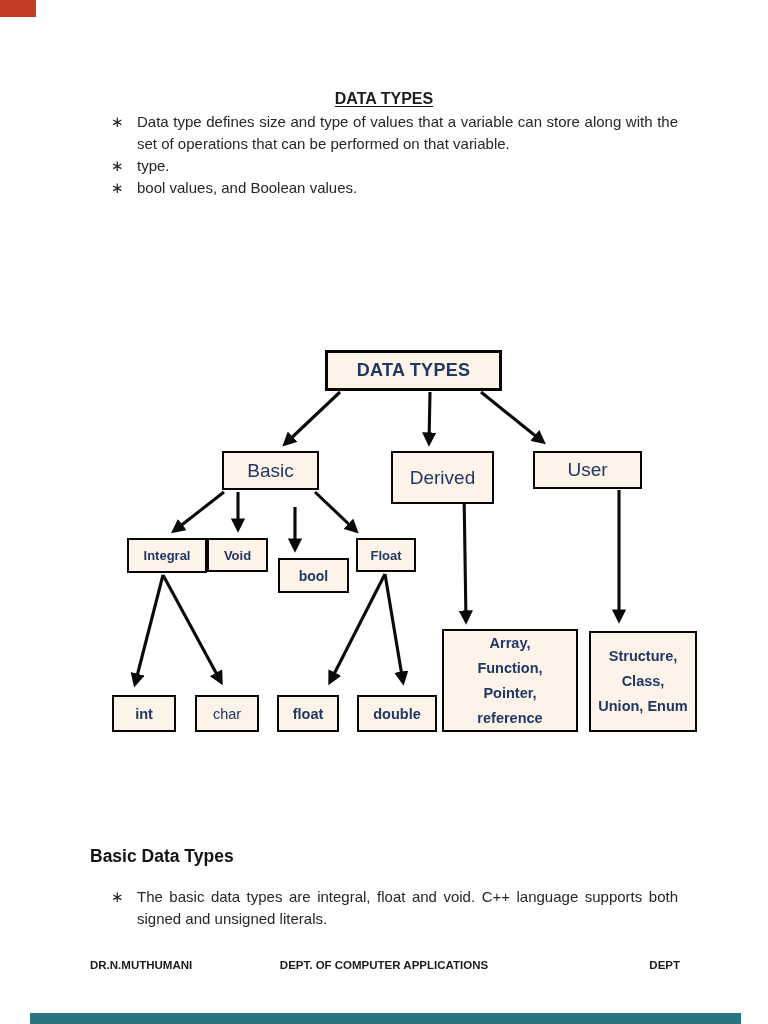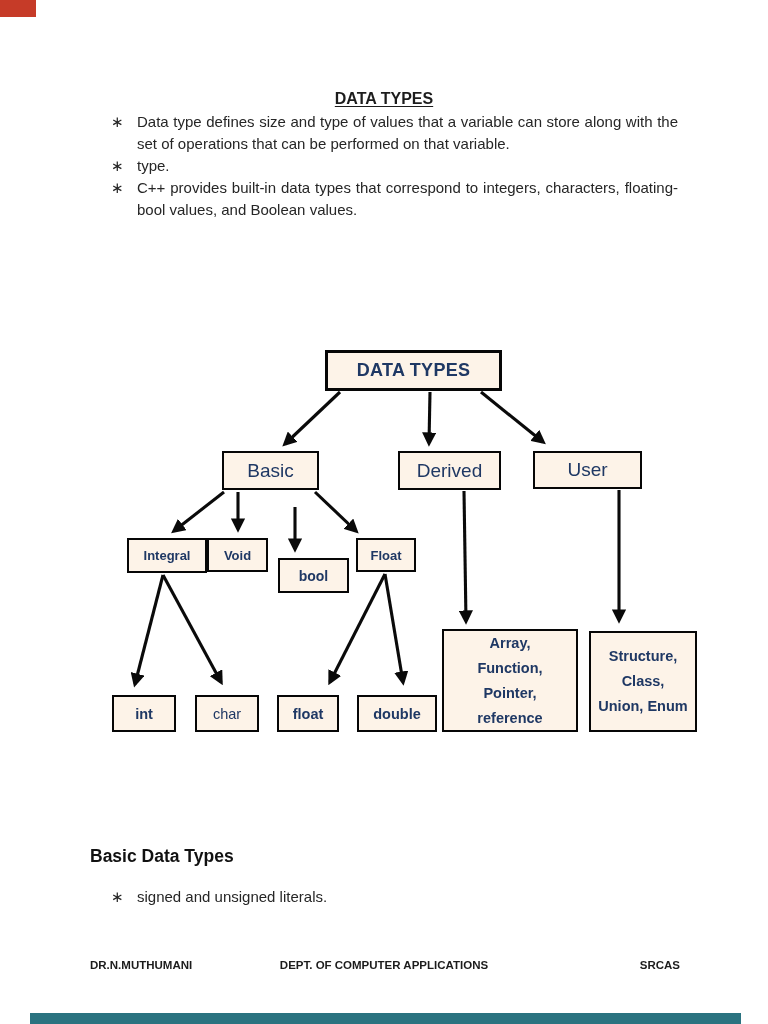--- a/index.html
+++ b/index.html
@@ -36,21 +36,21 @@
   .diagram svg { position:absolute; left:0; top:0; }
   .node {
     position:absolute; box-sizing:border-box;
     background:#fdf3e8; border:2.5px solid #060606;
     color:#1f3864;
     display:flex; align-items:center; justify-content:center;
     text-align:center;
   }
   .n-root   { left:245px; top:15px;  width:177px; height:41px; border-width:3px; font-weight:bold; font-size:18px; letter-spacing:0.3px; }
   .n-basic  { left:142px; top:116px; width:97px;  height:39px; font-size:19px; }
-  .n-derived{ left:311px; top:116px; width:103px; height:39px; font-size:19px;margin-left:7px; }
+  .n-derived{ left:311px; top:116px; width:103px; height:53px; font-size:19px; }
   .n-user   { left:453px; top:116px; width:109px; height:38px; font-size:19px; }
   .n-integral{ left:47px;  top:203px; width:80px; height:35px; font-size:13px; font-weight:bold; }
   .n-void   { left:127px; top:203px; width:61px; height:34px; font-size:13px; font-weight:bold; }
   .n-bool   { left:198px; top:223px; width:71px; height:35px; font-size:14px; font-weight:bold; }
   .n-floatb { left:276px; top:203px; width:60px; height:34px; font-size:13px; font-weight:bold; }
   .n-int    { left:32px;  top:360px; width:64px; height:37px; font-size:14.5px; font-weight:bold; }
   .n-char   { left:115px; top:360px; width:64px; height:37px; font-size:14.5px; font-weight:normal; }
   .n-float  { left:197px; top:360px; width:62px; height:37px; font-size:14.5px; font-weight:bold; }
   .n-double { left:277px; top:360px; width:80px; height:37px; font-size:14.5px; font-weight:bold; }
   .n-dbox   { left:362px; top:294px; width:136px; height:103px; font-size:14.5px; font-weight:600; line-height:25px; flex-direction:column; }
@@ -74,21 +74,20 @@
     <span class="b-marker">∗</span>
     <div class="jline">Data type defines size and type of values that a variable can store along with the</div>
     <div class="jline last">set of operations that can be performed on that variable.</div>
   </li>
   <li class="b-item">
     <span class="b-marker">∗</span>
     <div class="jline last">type.</div>
   </li>
   <li class="b-item">
     <span class="b-marker">∗</span>
-    <div class="jline">C++ provides built-in data types that correspond to integers, characters, floating-</div>
     <div class="jline last">bool values, and Boolean values.</div>
   </li>
 </ul>
 
 <div class="diagram">
   <svg width="660" height="410" viewBox="0 0 660 410">
     <defs>
       <marker id="ah" markerWidth="4.6" markerHeight="4.6" refX="3.4" refY="2.3" orient="auto">
         <path d="M0,0 L4.6,2.3 L0,4.6 Z" fill="#0a0a0a"></path>
       </marker>
@@ -133,21 +132,22 @@
     <div>Structure, Class,</div>
     <div>Union, Enum</div>
   </div>
 </div>
 
 <div class="section-heading">Basic Data Types</div>
 
 <ul class="bullet-list2">
   <li class="b-item">
     <span class="b-marker">∗</span>
+    <div class="jline">The basic data types are integral, float and void. C++ language supports both</div>
     <div class="jline last">signed and unsigned literals.</div>
   </li>
 </ul>
 
 <div class="footer">
   <span class="f-left">DR.N.MUTHUMANI</span>
   <span class="f-center">DEPT. OF COMPUTER APPLICATIONS</span>
-  <span class="f-right">SRCAS</span>
+  <span class="f-right">DEPT</span>
 </div>
 
 </body></html>

